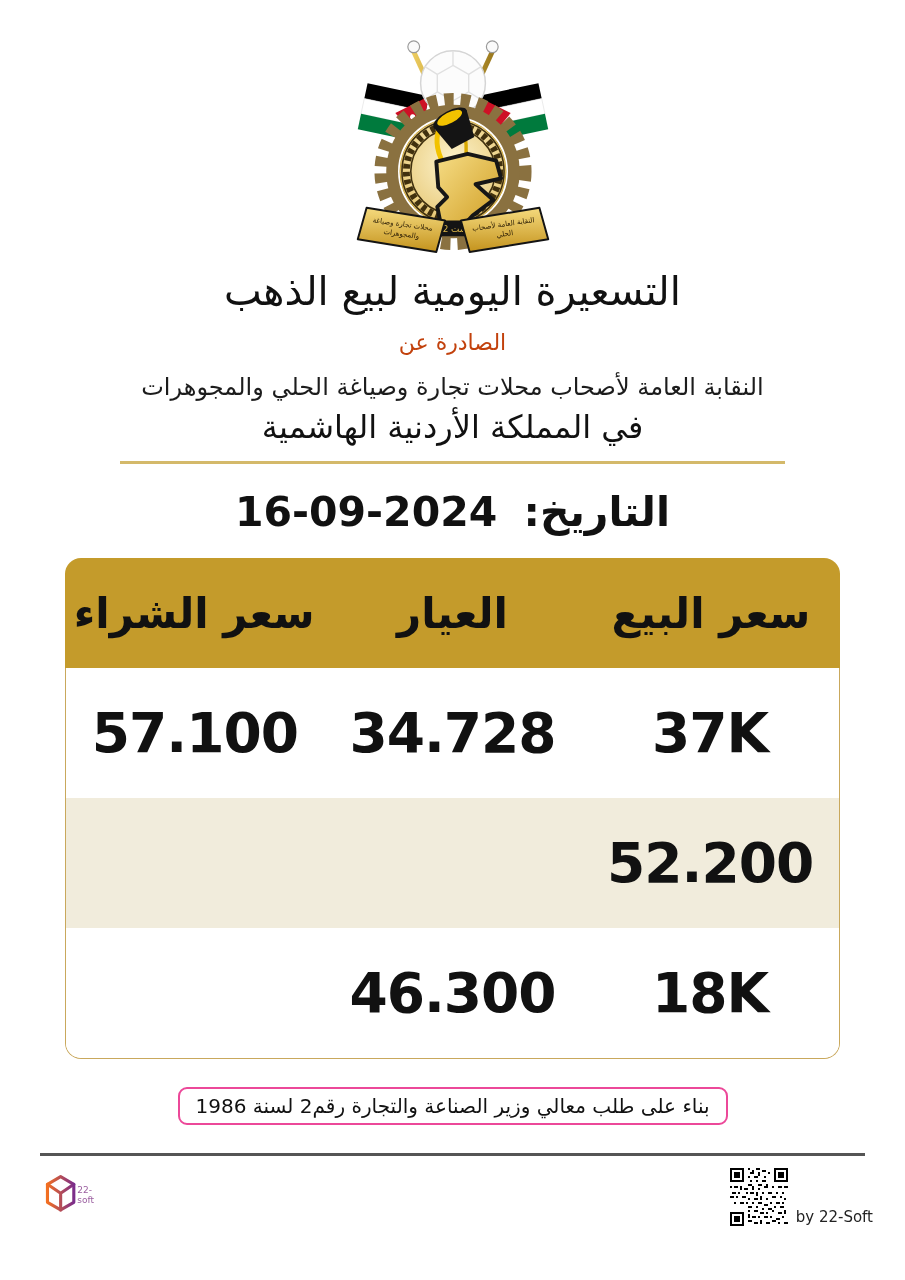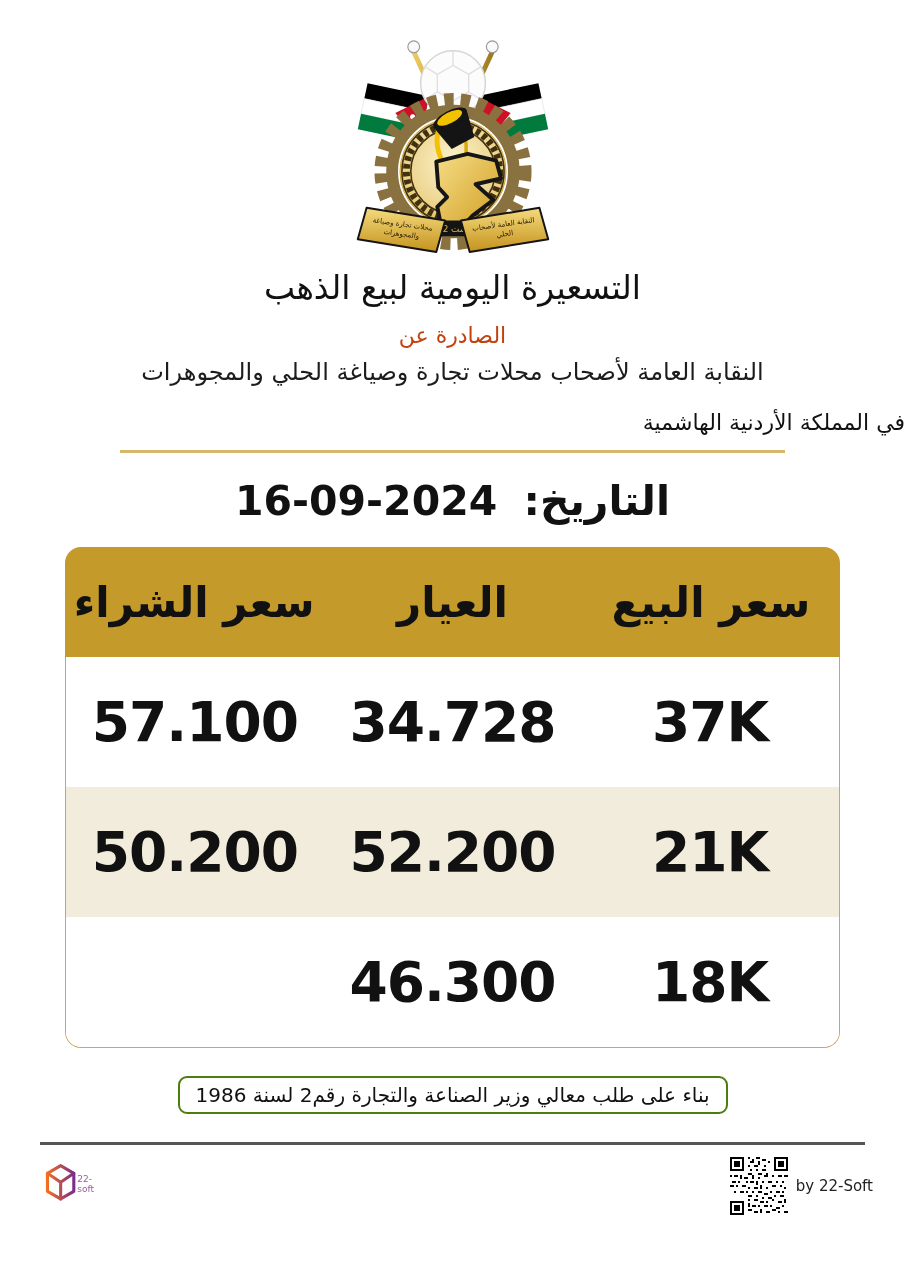--- a/index.html
+++ b/index.html
@@ -4,24 +4,24 @@
 <style>
   html,body{margin:0;padding:0;}
   body{
     width:905px;height:1280px;margin:0 auto;background:#ffffff;
     font-family:"DejaVu Sans",sans-serif;color:#111111;position:relative;overflow:hidden;
   }
   .center{text-align:center;}
   
   .emblem{display:block;margin:26px auto 0;width:216px;height:236px;}
   
-  .doc-title{font-size:33px;margin-top:6px;direction:rtl;}
+  .doc-title{font-size:40px;margin-top:6px;direction:rtl;}
   .issued-by{font-size:22px;margin-top:16px;direction:rtl;color:#c2410c;}
-  .syndicate{font-size:24px;margin-top:10px;direction:rtl;color:#1c1c1c;}
-  .country{font-size:22px;margin-top:24px;direction:rtl;text-align:right;}
+  .syndicate{font-size:24px;margin-top:18px;direction:rtl;color:#1c1c1c;}
+  .country{font-size:32px;margin-top:7px;direction:rtl;}
   .gold-divider{width:665px;height:0;border-top:3px solid #D4B96A;margin:15px auto 0;}
   .date-line{font-size:41px;font-weight:bold;margin-top:24px;direction:rtl;}
   .date-line .val{margin-right:12px;}
   
   .price-table{width:775px;margin:22px auto 0;}
   .thead{
     display:grid;grid-template-columns:1fr 1fr 1fr;direction:rtl;
     background:#C49B2B;height:110px;align-items:center;
     border-radius:16px 16px 0 0;font-size:42px;font-weight:bold;text-align:center;
   }
@@ -30,28 +30,28 @@
   }
   .trow{
     display:grid;grid-template-columns:1fr 1fr 1fr;direction:rtl;
     height:130px;align-items:center;text-align:center;
     font-size:55px;font-weight:bold;letter-spacing:-1px;background:#ffffff;
   }
   .trow.alt{background:#F1ECDC;}
   
   .footnote{
     width:fit-content;margin:28px auto 0;direction:rtl;
-    border:2px solid #4d7c0f;border-radius:9px;padding:5px 16px;font-size:20px;
+    border:2px solid #ec4899;border-radius:9px;padding:5px 16px;font-size:20px;
   }
   
   .footer-divider{width:825px;height:0;border-top:3px solid #555555;margin:28px auto 0;}
   .footer{display:flex;justify-content:space-between;align-items:flex-start;padding:12px 32px 0 44px;}
   .brand-block{display:flex;align-items:center;width:56px;}
   .brand-caption{font-size:9px;color:#9b5fa0;margin-top:1px;}
-  .qr-block{display:flex;align-items:center;gap:8px;}
+  .qr-block{display:flex;align-items:flex-end;gap:8px;}
   .qr-credit{font-size:15px;color:#222222;}
 </style>
 </head>
 <body>
 
 <svg class="emblem" viewBox="0 0 220 240" xmlns="http://www.w3.org/2000/svg">
   <defs>
     <radialGradient id="discG" cx="50%" cy="42%" r="65%">
       <stop offset="0%" stop-color="#fdf4cf"></stop>
         <stop offset="70%" stop-color="#ecd28a"></stop>
@@ -156,23 +156,21 @@
     <div>العيار</div>
     <div>سعر الشراء</div>
   </div>
   <div class="tbody">
     <div class="trow">
       <div>37K</div>
       <div>34.728</div>
       <div>57.100</div>
     </div>
     <div class="trow alt">
-      <div>21K</div>
       <div>52.200</div>
-      <div>50.200</div>
     </div>
     <div class="trow">
       <div>18K</div>
       <div>46.300</div>
     </div>
   </div>
 </div>
 
 <div class="footnote">بناء على طلب معالي وزير الصناعة والتجارة رقم2 لسنة 1986</div>
 

